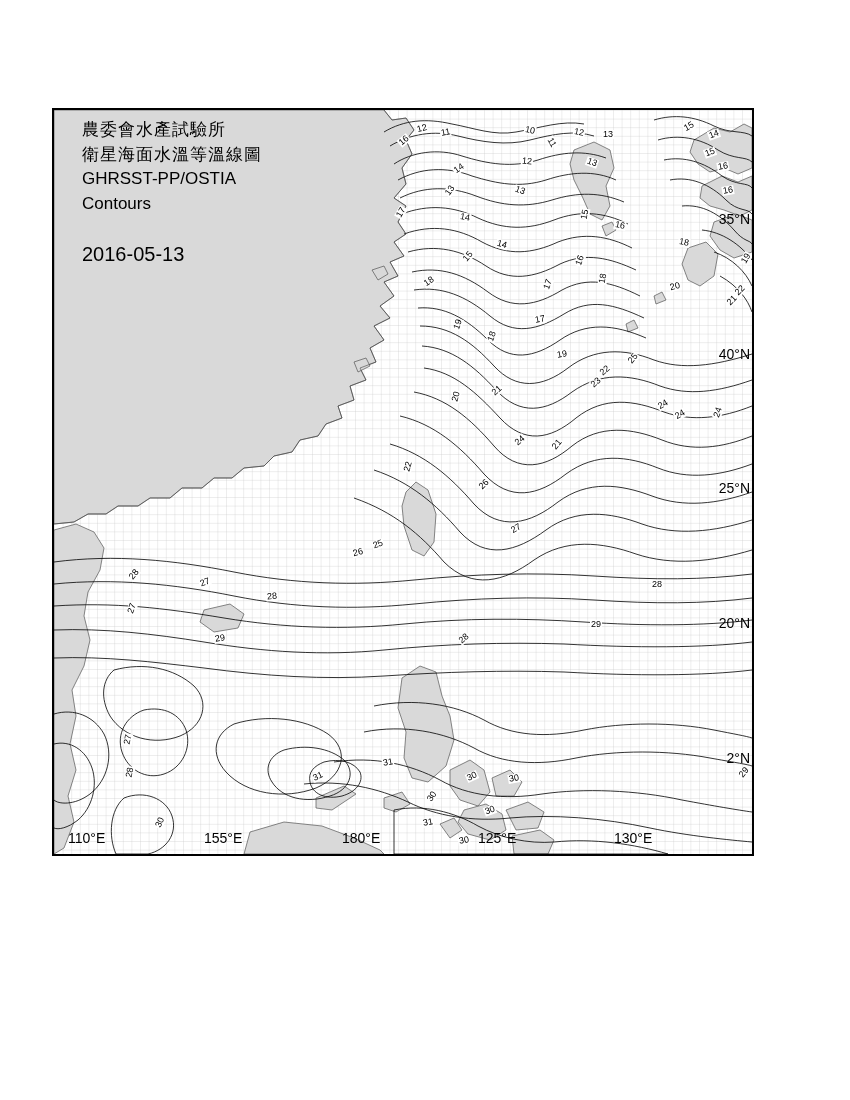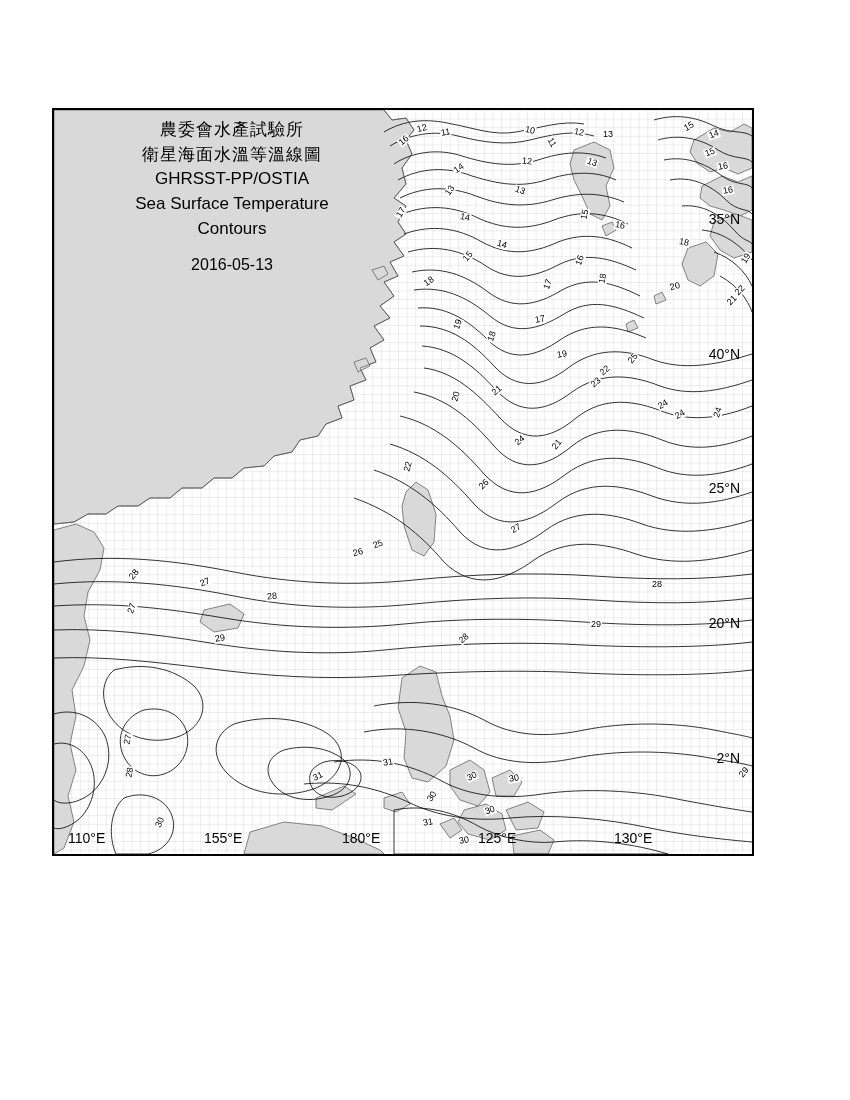--- a/index.html
+++ b/index.html
@@ -35,47 +35,47 @@
     width: 100%;
     height: 100%;
   }
 
   
   #title-block {
     position: absolute;
     left: 28px;
     top: 8px;
     width: 300px;
-    text-align: center;
+    text-align: left;
     line-height: 1.45;
     color: #000000;
     pointer-events: none;
   }
   #title-block .t-line {
     font-size: 17px;
     white-space: nowrap;
   }
   #title-block .t-line.cjk {
     font-size: 17px;
     letter-spacing: 1px;
   }
   #title-block .t-date {
-    font-size: 16px;
-    margin-top: 12px;
+    font-size: 20px;
+    margin-top: 23px;
   }
 
   
   .axis-label {
     position: absolute;
     font-size: 14px;
     color: #000000;
     white-space: nowrap;
   }
 
-  .lat-label { right: 12px; }
+  .lat-label { right: 2px; }
 
   .contour-label {
     position: absolute;
     font-size: 9px;
     color: #000000;
     background: #ffffff;
     padding: 0 1px;
     white-space: nowrap;
     line-height: 1;
   }
@@ -225,21 +225,20 @@
                  L160,368 L148,378 L128,378 L116,388 L96,388 L84,396
                  L64,396 L52,404 L34,404 L20,412 L0,414"></path>
       </g>
     </g>
   </svg>
 
   <div id="title-block">
     <div class="t-line cjk">農委會水產試驗所</div>
     <div class="t-line cjk">衛星海面水溫等溫線圖</div>
     <div class="t-line">GHRSST-PP/OSTIA</div>
-    <div class="t-line">Sea Surface Temperature</div>
     <div class="t-line">Contours</div>
     <div class="t-date">2016-05-13</div>
   </div>
 
   <div class="axis-label lat-label" style="top:101px">35°N</div>
   <div class="axis-label lat-label" style="top:236px">40°N</div>
   <div class="axis-label lat-label" style="top:370px">25°N</div>
   <div class="axis-label lat-label" style="top:505px">20°N</div>
   <div class="axis-label lat-label" style="top:640px">2°N</div>
 

